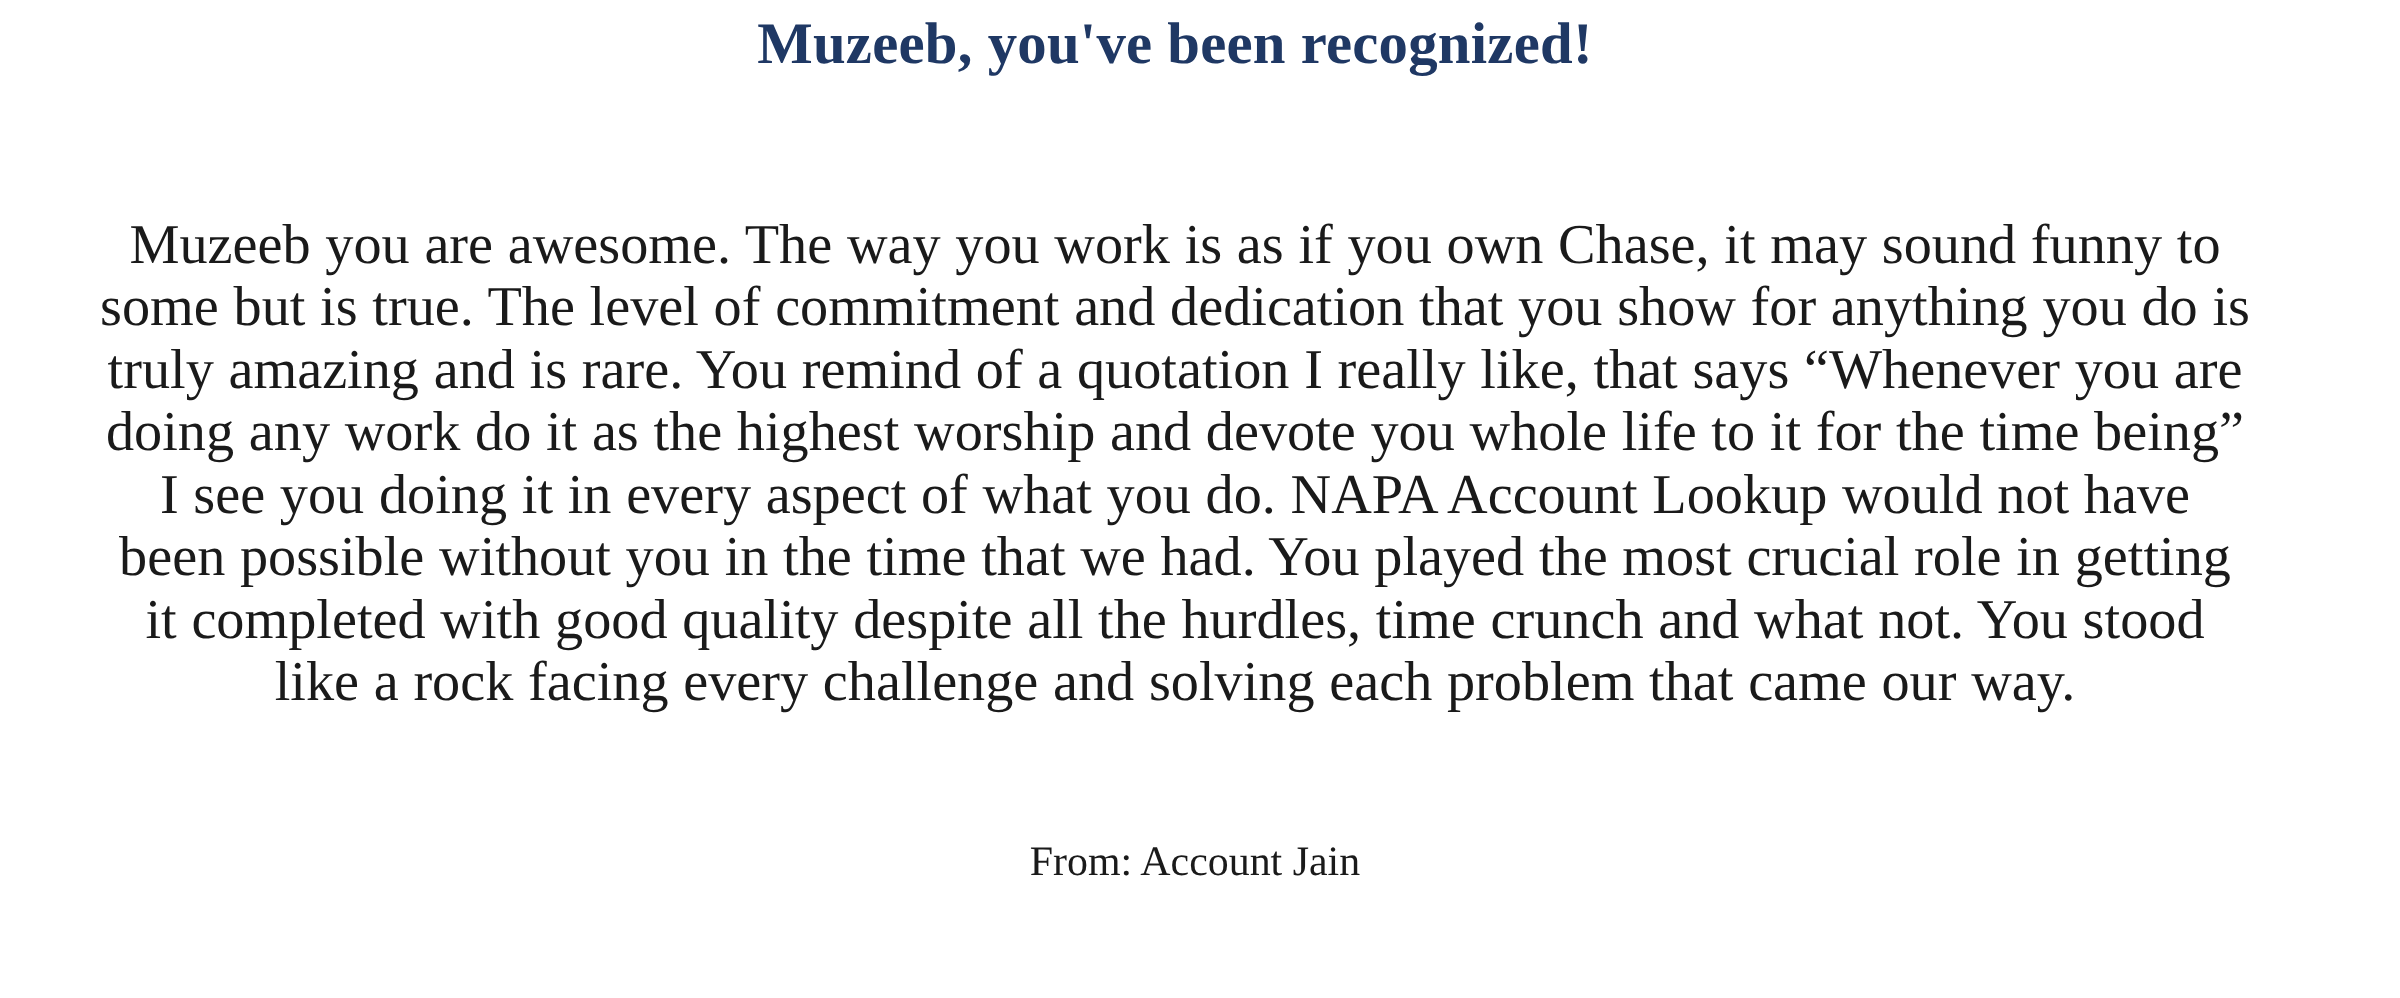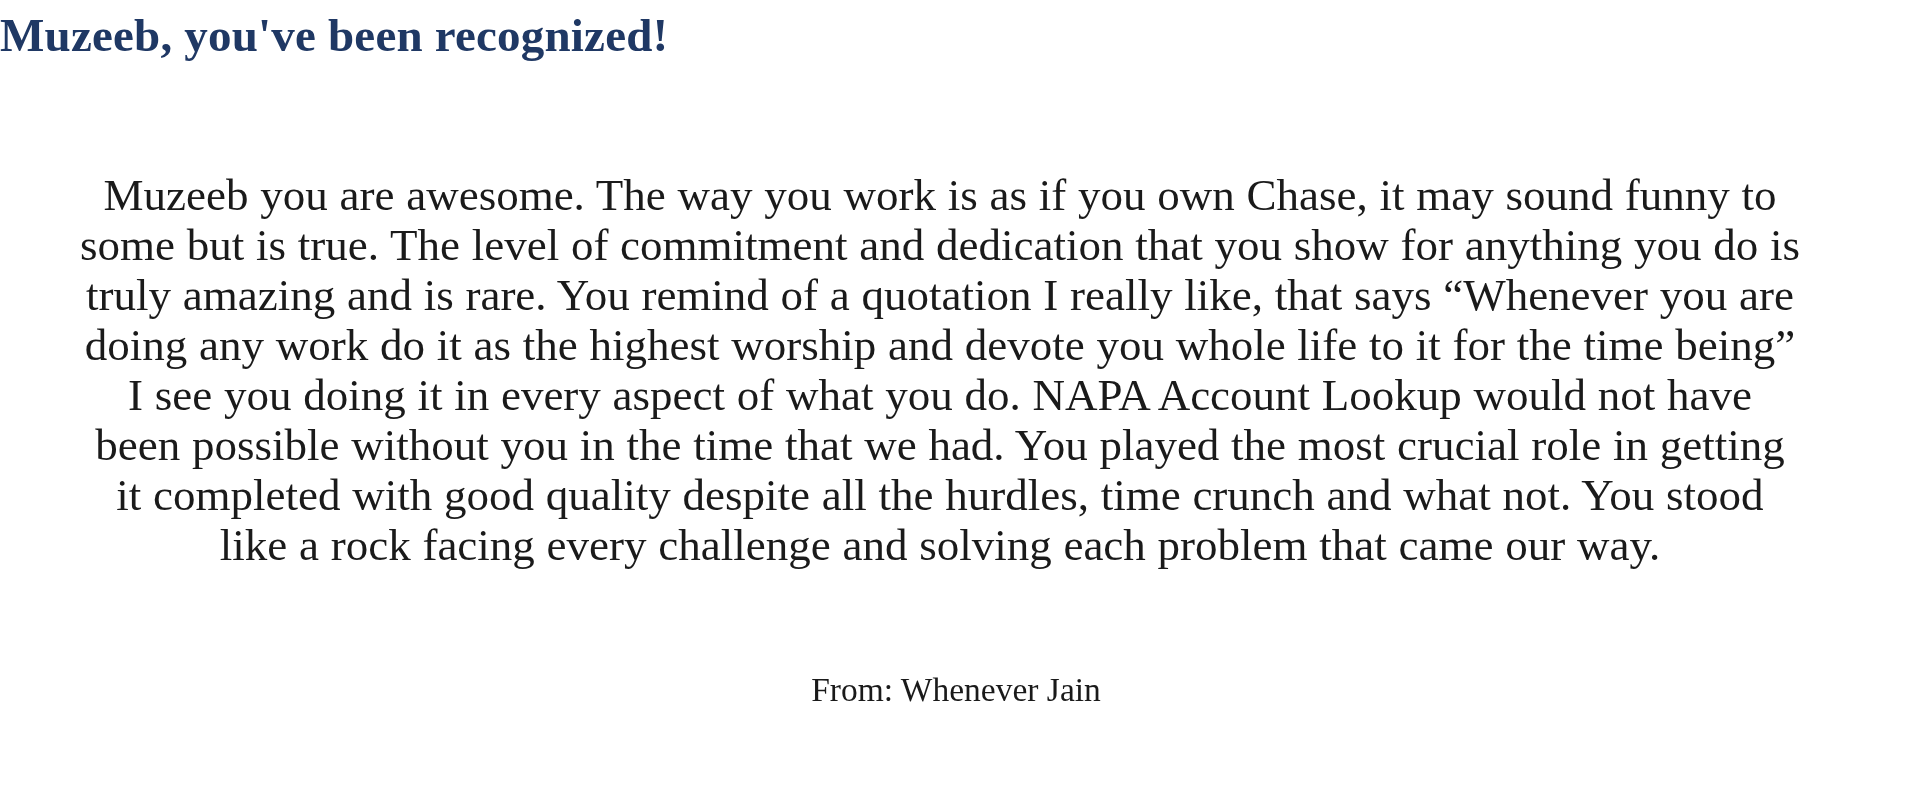--- a/index.html
+++ b/index.html
@@ -24,20 +24,21 @@
   .card {
     position: absolute;
     left: 0;
     top: 0;
     width: 1880px;
     height: 798px;
     background: #ffffff;
     box-sizing: border-box;
   }
   .headline {
+    text-align: center;
     font-family: "Liberation Serif", serif;
     font-weight: bold;
     font-size: 47px;
     line-height: 1.1;
     color: #1F3864;
     margin: 0;
     padding-top: 10px;
     letter-spacing: 0.2px;
   }
   .body-block {
@@ -85,18 +86,18 @@
 <div class="page">
   <div class="card">
 
     <h1 class="headline">Muzeeb, you've been recognized!</h1>
 
     <div class="body-block">
       <p class="body-text">Muzeeb you are awesome. The way you work is as if you own Chase, it may sound funny to some but is true. The level of commitment and dedication that you show for anything you do is truly amazing and is rare. You remind of a quotation I really like, that says “Whenever you are doing any work do it as the highest worship and devote you whole life to it for the time being” I see you doing it in every aspect of what you do. NAPA Account Lookup would not have been possible without you in the time that we had. You played the most crucial role in getting it completed with good quality despite all the hurdles, time crunch and what not. You stood like a rock facing every challenge and solving each problem that came our way.</p>
     </div>
 
     <div class="signature-block">
-      <p class="signature">From: Whenever Jain</p>
+      <p class="signature">From: Account Jain</p>
     </div>
 
   </div>
   <div class="right-edge"></div>
 </div>
 
 </body></html>

